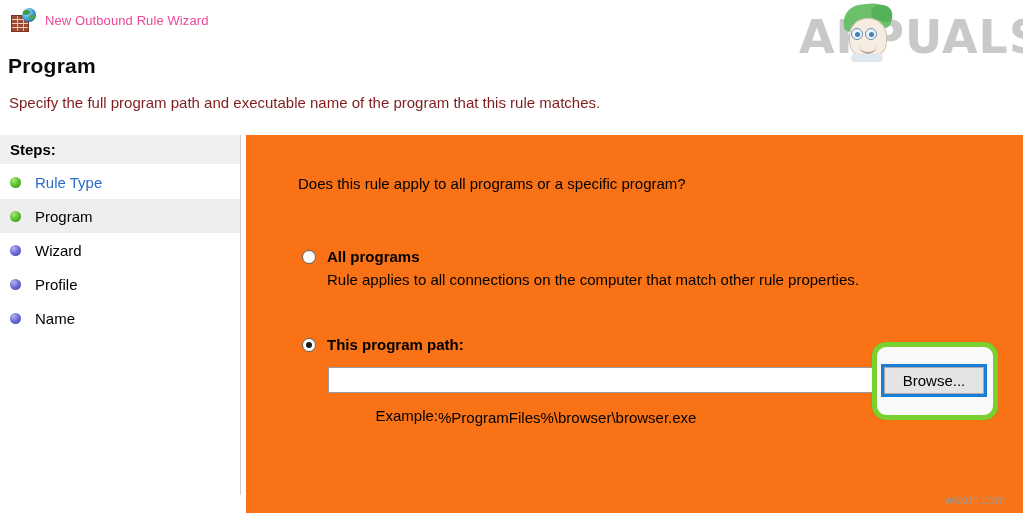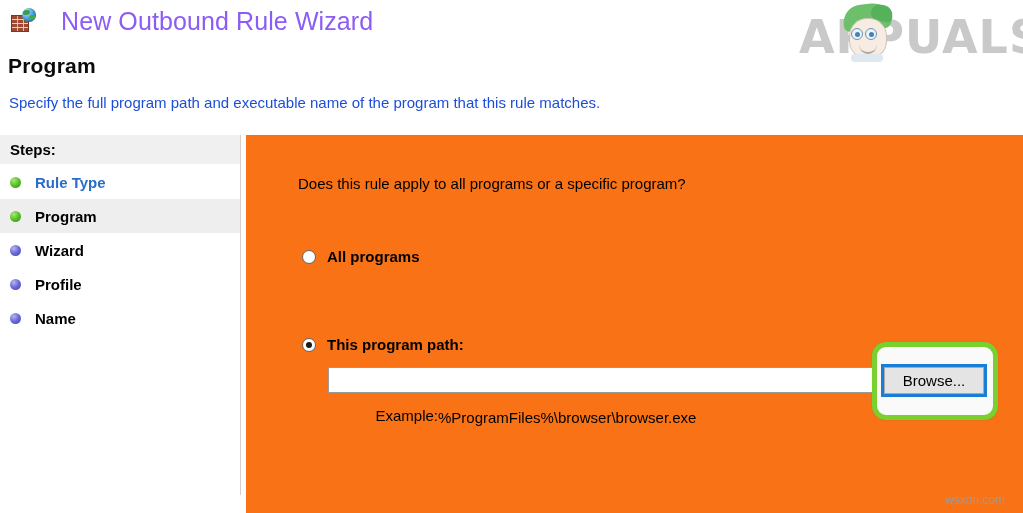--- a/index.html
+++ b/index.html
@@ -78,41 +78,40 @@
   }
   .fw-icon .globe::after {
     content: "";
     position: absolute;
     right: 1px; bottom: 2px;
     width: 6px; height: 5px;
     border-radius: 50% 30% 50% 40%;
     background: #49a84f;
   }
   #wizard-title {
-    font-size: 25px;
+    font-size: 13px;
     line-height: 22px;
-    color: #8b5cf6;
+    color: #ec4899;
     letter-spacing: .1px;
     white-space: nowrap;
-    margin-left: 16px;
   }
 
   #page-title {
     position: absolute;
     left: 8px; top: 54px;
     font-size: 21px;
     font-weight: bold;
     color: #0b0b0b;
     letter-spacing: .2px;
   }
   #page-subtitle {
     position: absolute;
     left: 9px; top: 94px;
     font-size: 15px;
-    color: #1d4ed8;
+    color: #7f1d1d;
     white-space: nowrap;
   }
 
   
   #appuals-logo {
     position: absolute;
     right: 12px; top: 4px;
     width: 212px;
     height: 58px;
   }
@@ -218,21 +217,20 @@
     font-weight: bold;
     color: #000000;
   }
   .step-row {
     height: 34px;
     display: flex;
     align-items: center;
     padding-left: 10px;
     box-sizing: border-box;
     background: #ffffff;
-    font-weight: bold;
   }
   .step-row.current {
     background: #eeeeee;
   }
   .step-bullet {
     width: 11px; height: 11px;
     border-radius: 50%;
     flex: 0 0 auto;
     margin-right: 14px;
     position: relative;
@@ -461,20 +459,21 @@
 
   <div id="main-panel">
 
     <div id="question-text">Does this rule apply to all programs or a specific program?</div>
 
     <div class="radio-group" id="opt-all-programs">
       <div class="radio-line">
         <span class="radio-dot"></span>
         <span class="radio-label">All programs</span>
       </div>
+      <div class="radio-desc">Rule applies to all connections on the computer that match other rule properties.</div>
     </div>
 
     <div class="radio-group" id="opt-this-path">
       <div class="radio-line">
         <span class="radio-dot checked"></span>
         <span class="radio-label">This program path:</span>
       </div>
     </div>
 
     <div id="path-row">

